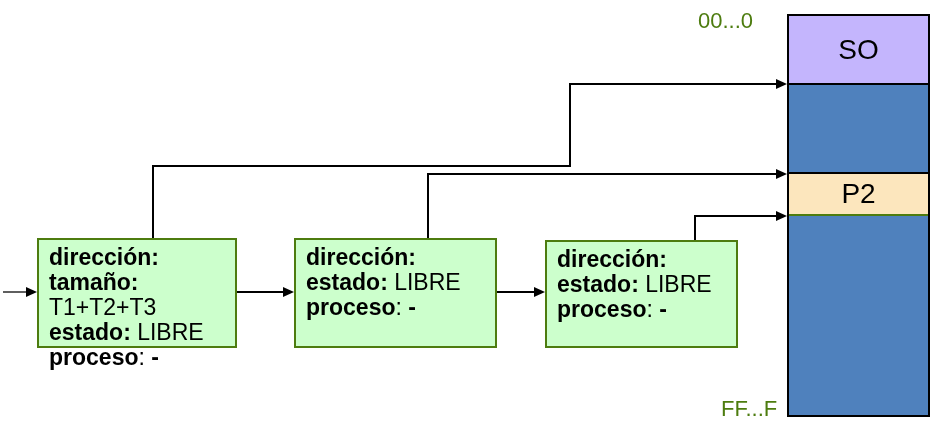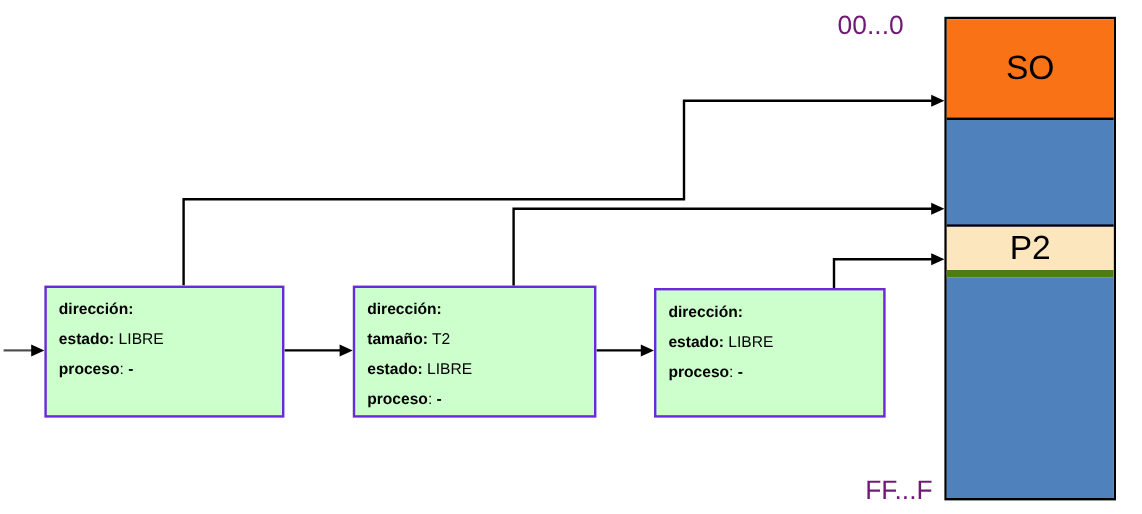--- a/index.html
+++ b/index.html
@@ -31,42 +31,42 @@
     flex-direction: column;
   }
   .seg {
     box-sizing: border-box;
     display: flex;
     align-items: center;
     justify-content: center;
     font-size: 28px;
     color: #000000;
   }
-  .seg-so    { height: 84px;  background: #f97316; border-bottom: 2px solid #000; }
+  .seg-so    { height: 69px;  background: #c4b5fd; border-bottom: 2px solid #000; }
   .seg-blk1  { height: 89px;  background: #4F81BD; border-bottom: 2px solid #000; }
-  .seg-p2    { height: 42px;  background: #FCE6BD; border-bottom: 6px solid #4d7c0f; }
+  .seg-p2    { height: 42px;  background: #FCE6BD; border-bottom: 2px solid #4d7c0f; }
   .seg-blk2  { flex: 1;       background: #4F81BD; }
 
   .addr {
     position: absolute;
     font-size: 22px;
-    color: #701a75;
+    color: #4d7c0f;
     white-space: nowrap;
   }
   .addr-top    { left: 698px; top: 8px; }
   .addr-bottom { left: 701px; top: 396px; margin-left: 20px; }
 
   
   .node {
     position: absolute;
     background: #CCFFCC;
-    border: 2px solid #6d28d9;
+    border: 2px solid #4d7c0f;
     box-sizing: border-box;
     padding: 5px 0 0 10px;
-    font-size: 13px;
+    font-size: 23px;
     line-height: 25px;
     color: #000000;
   }
   .node-1 { left: 37px;  top: 238px; width: 200px; height: 110px; }
   .node-2 { left: 294px; top: 238px; width: 203px; height: 110px; }
   .node-3 { left: 545px; top: 240px; width: 193px; height: 108px; }
   .row .lbl { font-weight: bold; }
   .row .val { font-weight: normal; }
   .row .dash { font-weight: bold; }
 </style>
@@ -112,33 +112,33 @@
     <div class="seg seg-blk2">
       <span></span>
     </div>
   </div>
 
   <div class="node node-1">
     <div class="row">
       <span class="lbl">dirección:</span><span class="val"></span>
     </div>
     <div class="row">
+      <span class="lbl">tamaño:</span><span class="val"> T1+T2+T3</span>
+    </div>
+    <div class="row">
       <span class="lbl">estado:</span><span class="val"> LIBRE</span>
     </div>
     <div class="row">
       <span class="lbl">proceso</span><span class="val">: </span><span class="dash">-</span>
     </div>
   </div>
 
   <div class="node node-2">
     <div class="row">
       <span class="lbl">dirección:</span><span class="val"></span>
-    </div>
-    <div class="row">
-      <span class="lbl">tamaño:</span><span class="val"> T2</span>
     </div>
     <div class="row">
       <span class="lbl">estado:</span><span class="val"> LIBRE</span>
     </div>
     <div class="row">
       <span class="lbl">proceso</span><span class="val">: </span><span class="dash">-</span>
     </div>
   </div>
 
   <div class="node node-3">

